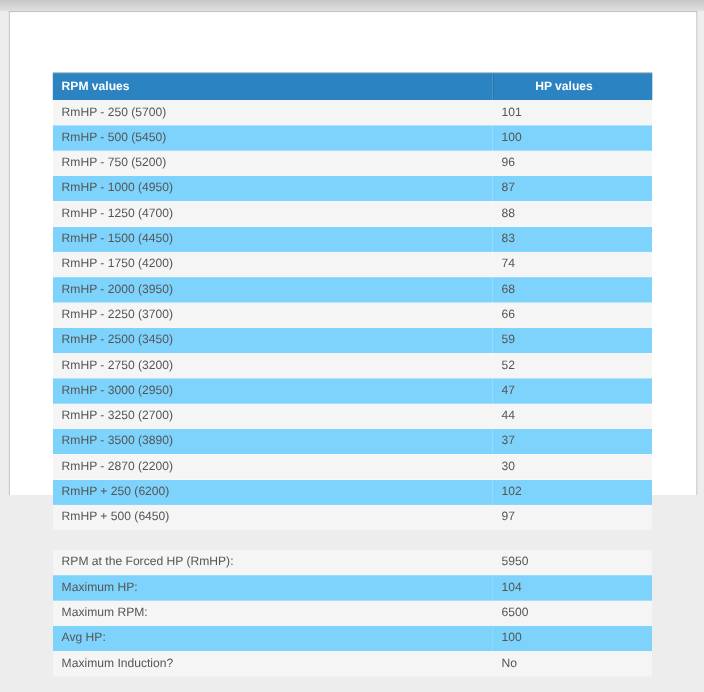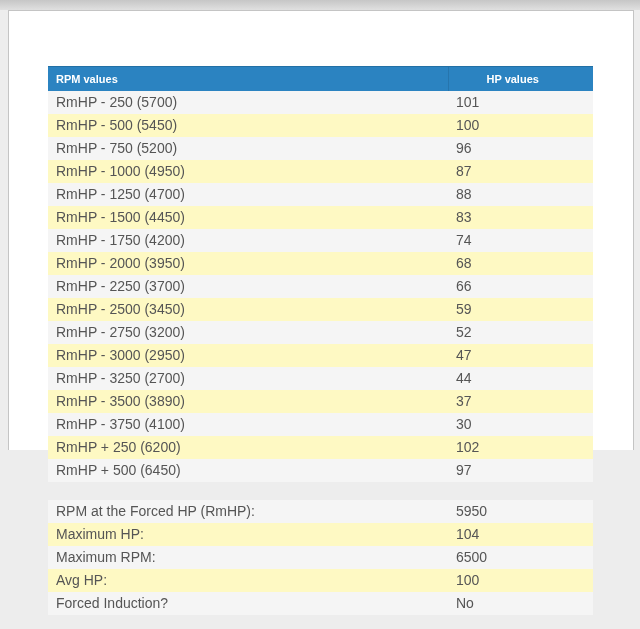--- a/index.html
+++ b/index.html
@@ -29,30 +29,30 @@
     color: #ffffff;
     font-size: 11px;
     font-weight: bold;
     text-align: left;
     height: 24px;
     padding: 0 0 0 8px;
     vertical-align: middle;
   }
   th + th { border-left: 1px solid rgba(0,0,0,0.10); padding-left: 38px; }
   td {
-    font-size: 14px;
+    font-size: 11px;
     color: #555555;
     height: 23px;
     padding: 0 0 0 8px;
     vertical-align: middle;
     white-space: nowrap;
     overflow: hidden;
   }
   tr.odd td { background: #f5f5f5; }
-  tr.even td { background: #fef9c3; }
+  tr.even td { background: #7dd3fc; }
   .summary { margin-top: 18px; }
 </style>
 </head>
 <body>
 
 <div class="top-band"></div>
 
 <div class="card">
 
   <table>
@@ -117,21 +117,21 @@
         </tr>
         <tr class="odd">
           <td>RmHP - 3250 (2700)</td>
           <td>44</td>
         </tr>
         <tr class="even">
           <td>RmHP - 3500 (3890)</td>
           <td>37</td>
         </tr>
         <tr class="odd">
-          <td>RmHP - 3750 (4100)</td>
+          <td>RmHP - 2870 (2200)</td>
           <td>30</td>
         </tr>
         <tr class="even">
           <td>RmHP + 250 (6200)</td>
           <td>102</td>
         </tr>
         <tr class="odd">
           <td>RmHP + 500 (6450)</td>
           <td>97</td>
         </tr>
@@ -154,19 +154,19 @@
         </tr>
         <tr class="odd">
           <td>Maximum RPM:</td>
           <td>6500</td>
         </tr>
         <tr class="even">
           <td>Avg HP:</td>
           <td>100</td>
         </tr>
         <tr class="odd">
-          <td>Forced Induction?</td>
+          <td>Maximum Induction?</td>
           <td>No</td>
         </tr>
       </tbody>
   </table>
 
 </div>
 
 </body></html>

